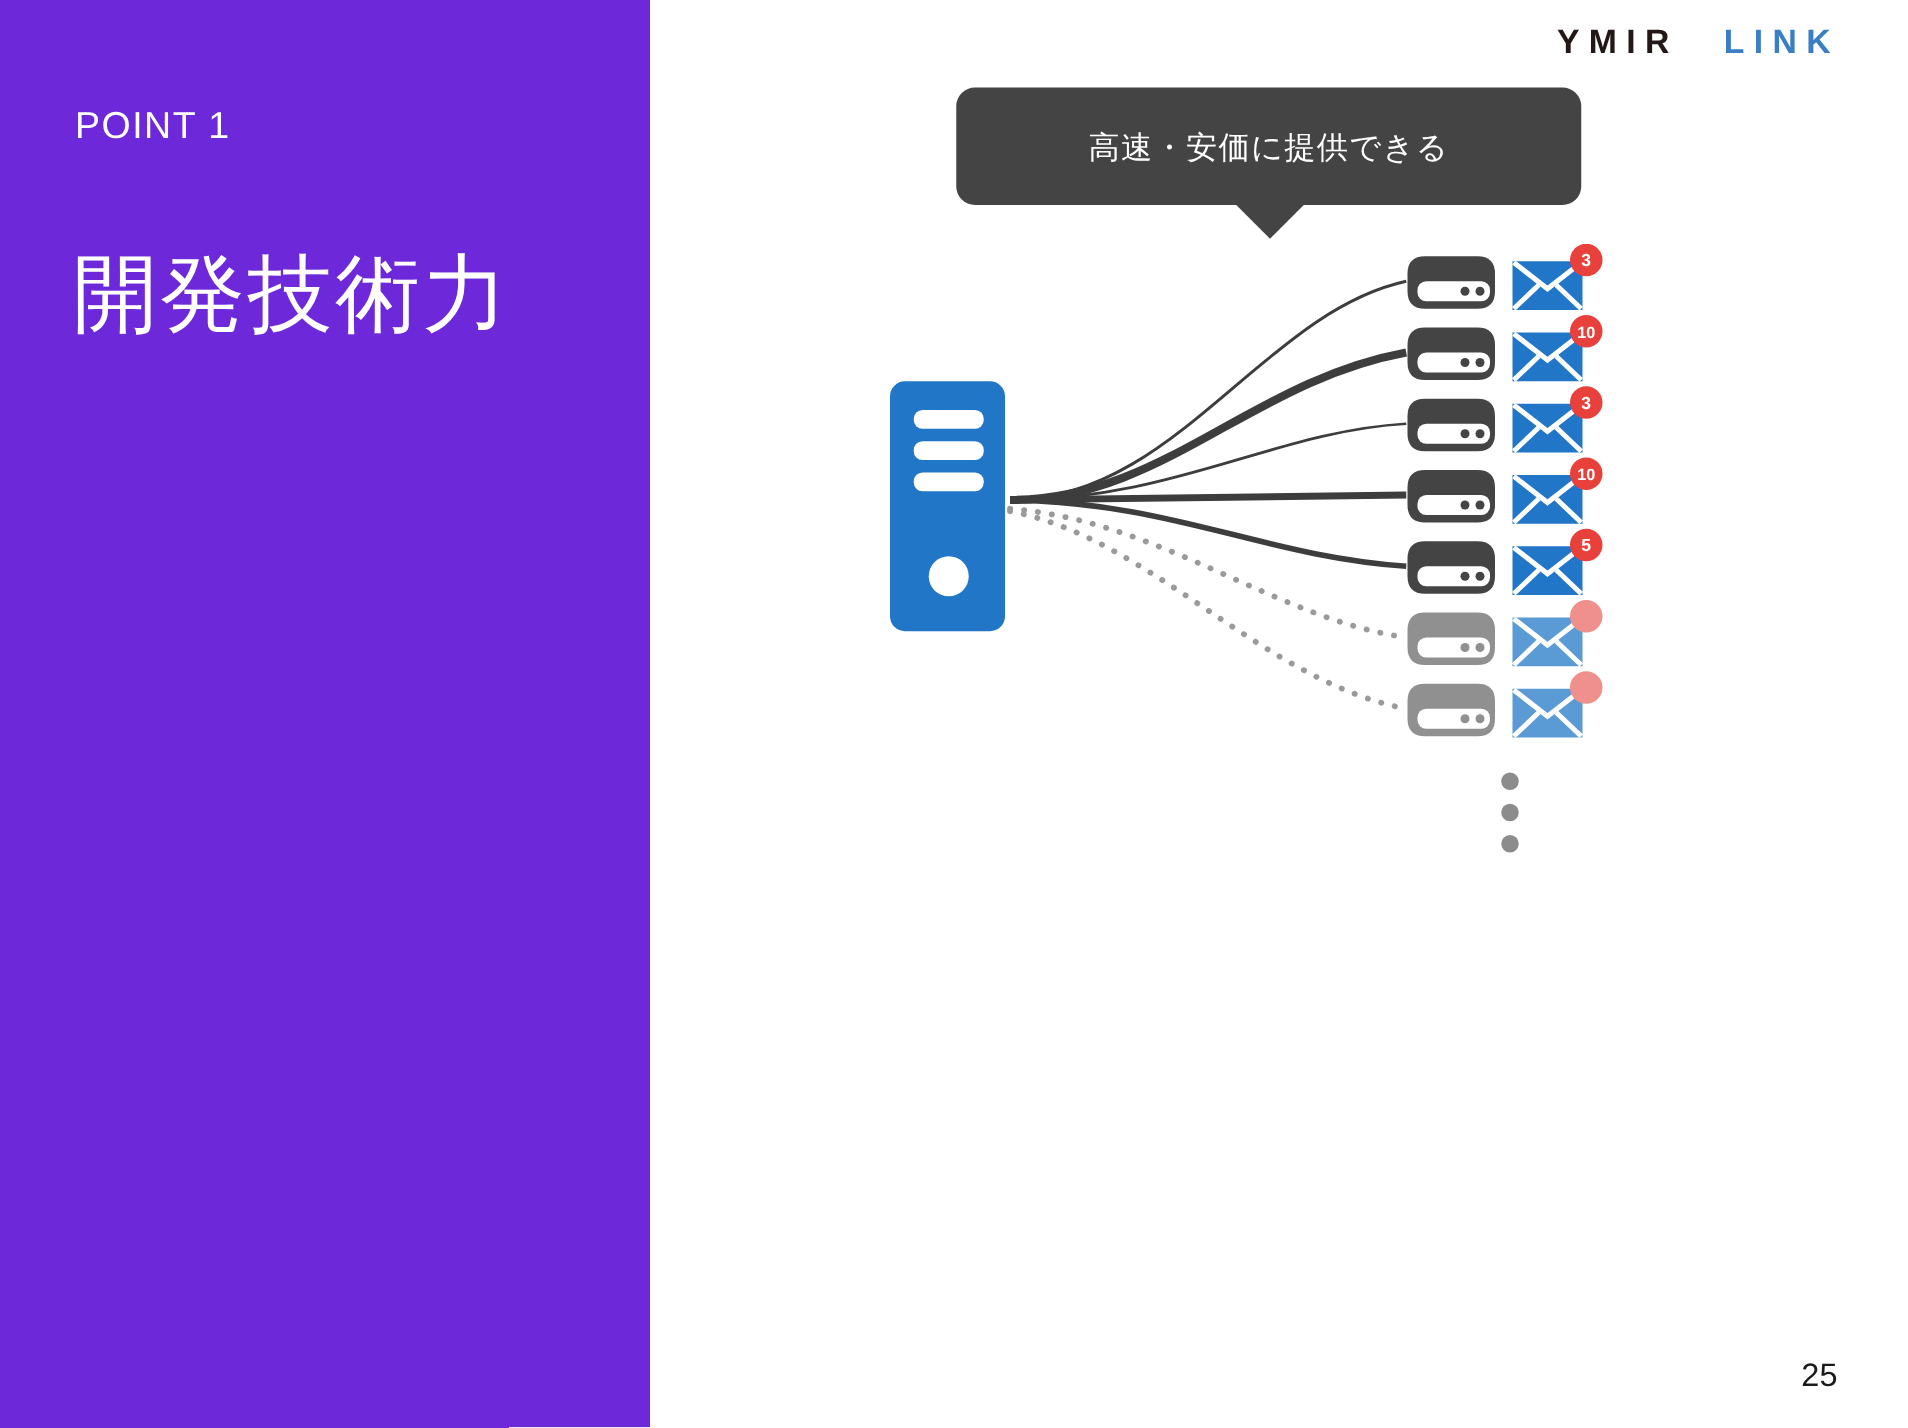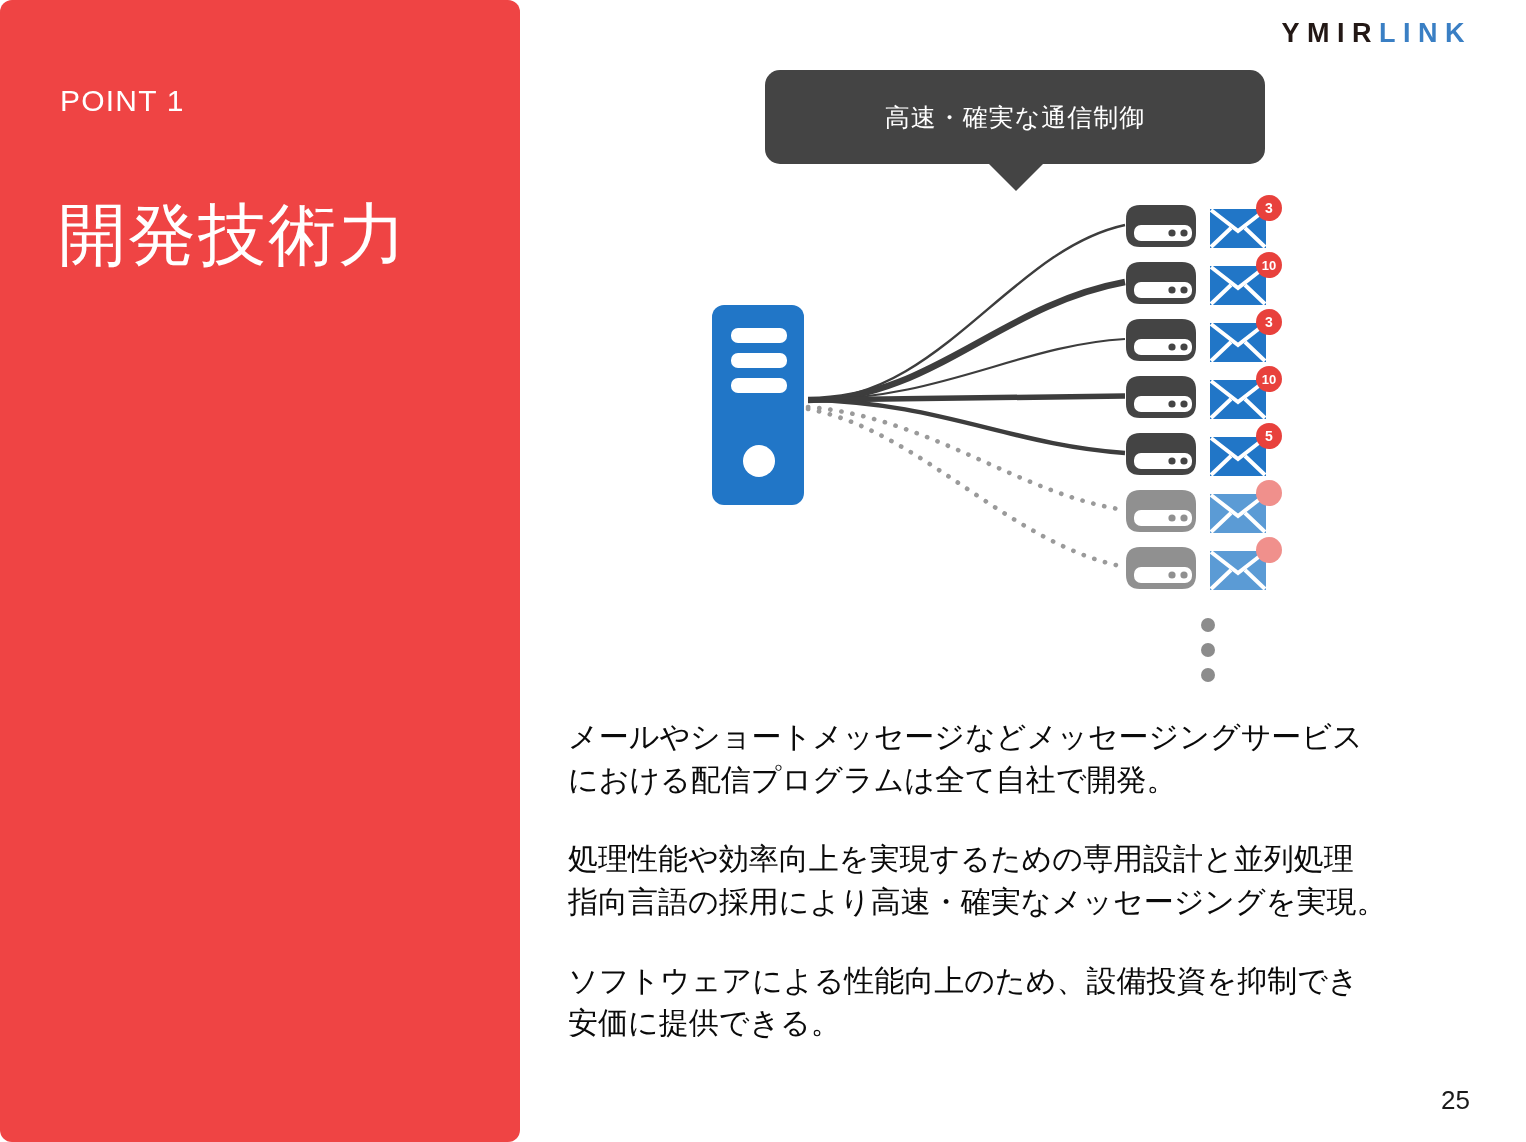--- a/index.html
+++ b/index.html
@@ -19,22 +19,21 @@
     overflow: hidden;
   }
 
   
   #left-panel {
     position: absolute;
     left: 0;
     top: 0;
     width: 520px;
     height: 1142px;
-    background: #ef4444;
-    border-radius: 12px;
+    background: #6d28d9;
   }
   #point-label {
     position: absolute;
     left: 60px;
     top: 84px;
     font-size: 30px;
     letter-spacing: 1.2px;
     color: #ffffff;
     font-weight: 400;
     white-space: nowrap;
@@ -54,21 +53,21 @@
   #logo {
     position: absolute;
     right: 54px;
     top: 18px;
     font-size: 27px;
     font-weight: 700;
     letter-spacing: 7.5px;
     white-space: nowrap;
   }
   #logo .ymir { color: #231815; margin-left: 33px; }
-  #logo .link { color: #3A7FC4; }
+  #logo .link { color: #3A7FC4; margin-left: 36px; }
 
   
   #callout {
     position: absolute;
     left: 765px;
     top: 70px;
     width: 500px;
     height: 94px;
     background: #444444;
     border-radius: 15px;
@@ -134,21 +133,21 @@
   <div id="left-panel">
     <div id="point-label">POINT 1</div>
     <div id="panel-title">開発技術力</div>
   </div>
 
   <div id="logo">
     <span class="ymir">YMIR</span><span class="link">LINK</span>
   </div>
 
   <div id="callout">
-    <span id="callout-text">高速・確実な通信制御</span>
+    <span id="callout-text">高速・安価に提供できる</span>
   </div>
   <div id="callout-tail"></div>
 
   <div id="diagram">
     <svg width="620" height="500" viewBox="0 0 620 500" xmlns="http://www.w3.org/2000/svg">
       <defs>
         <g id="server-icon-shape">
           <path d="M 4 16 Q 4 2 18 2 L 60 2 Q 74 2 74 16 L 74 30 Q 74 44 60 44 L 18 44 Q 4 44 4 30 Z"></path>
         </g>
       </defs>
@@ -296,30 +295,16 @@
       </g>
 
       <g fill="#8c8c8c">
         <circle cx="518" cy="430" r="7"></circle>
         <circle cx="518" cy="455" r="7"></circle>
         <circle cx="518" cy="480" r="7"></circle>
       </g>
     </svg>
   </div>
 
-  <div id="body-text">
-    <p class="para">
-      <span class="line">メールやショートメッセージなどメッセージングサービス</span>
-      <span class="line">における配信プログラムは全て自社で開発。</span>
-    </p>
-    <p class="para">
-      <span class="line">処理性能や効率向上を実現するための専用設計と並列処理</span>
-      <span class="line">指向言語の採用により高速・確実なメッセージングを実現。</span>
-    </p>
-    <p class="para">
-      <span class="line">ソフトウェアによる性能向上のため、設備投資を抑制でき</span>
-      <span class="line">安価に提供できる。</span>
-    </p>
-  </div>
 
   <div id="page-number">25</div>
 
 </div>
 
 </body></html>

